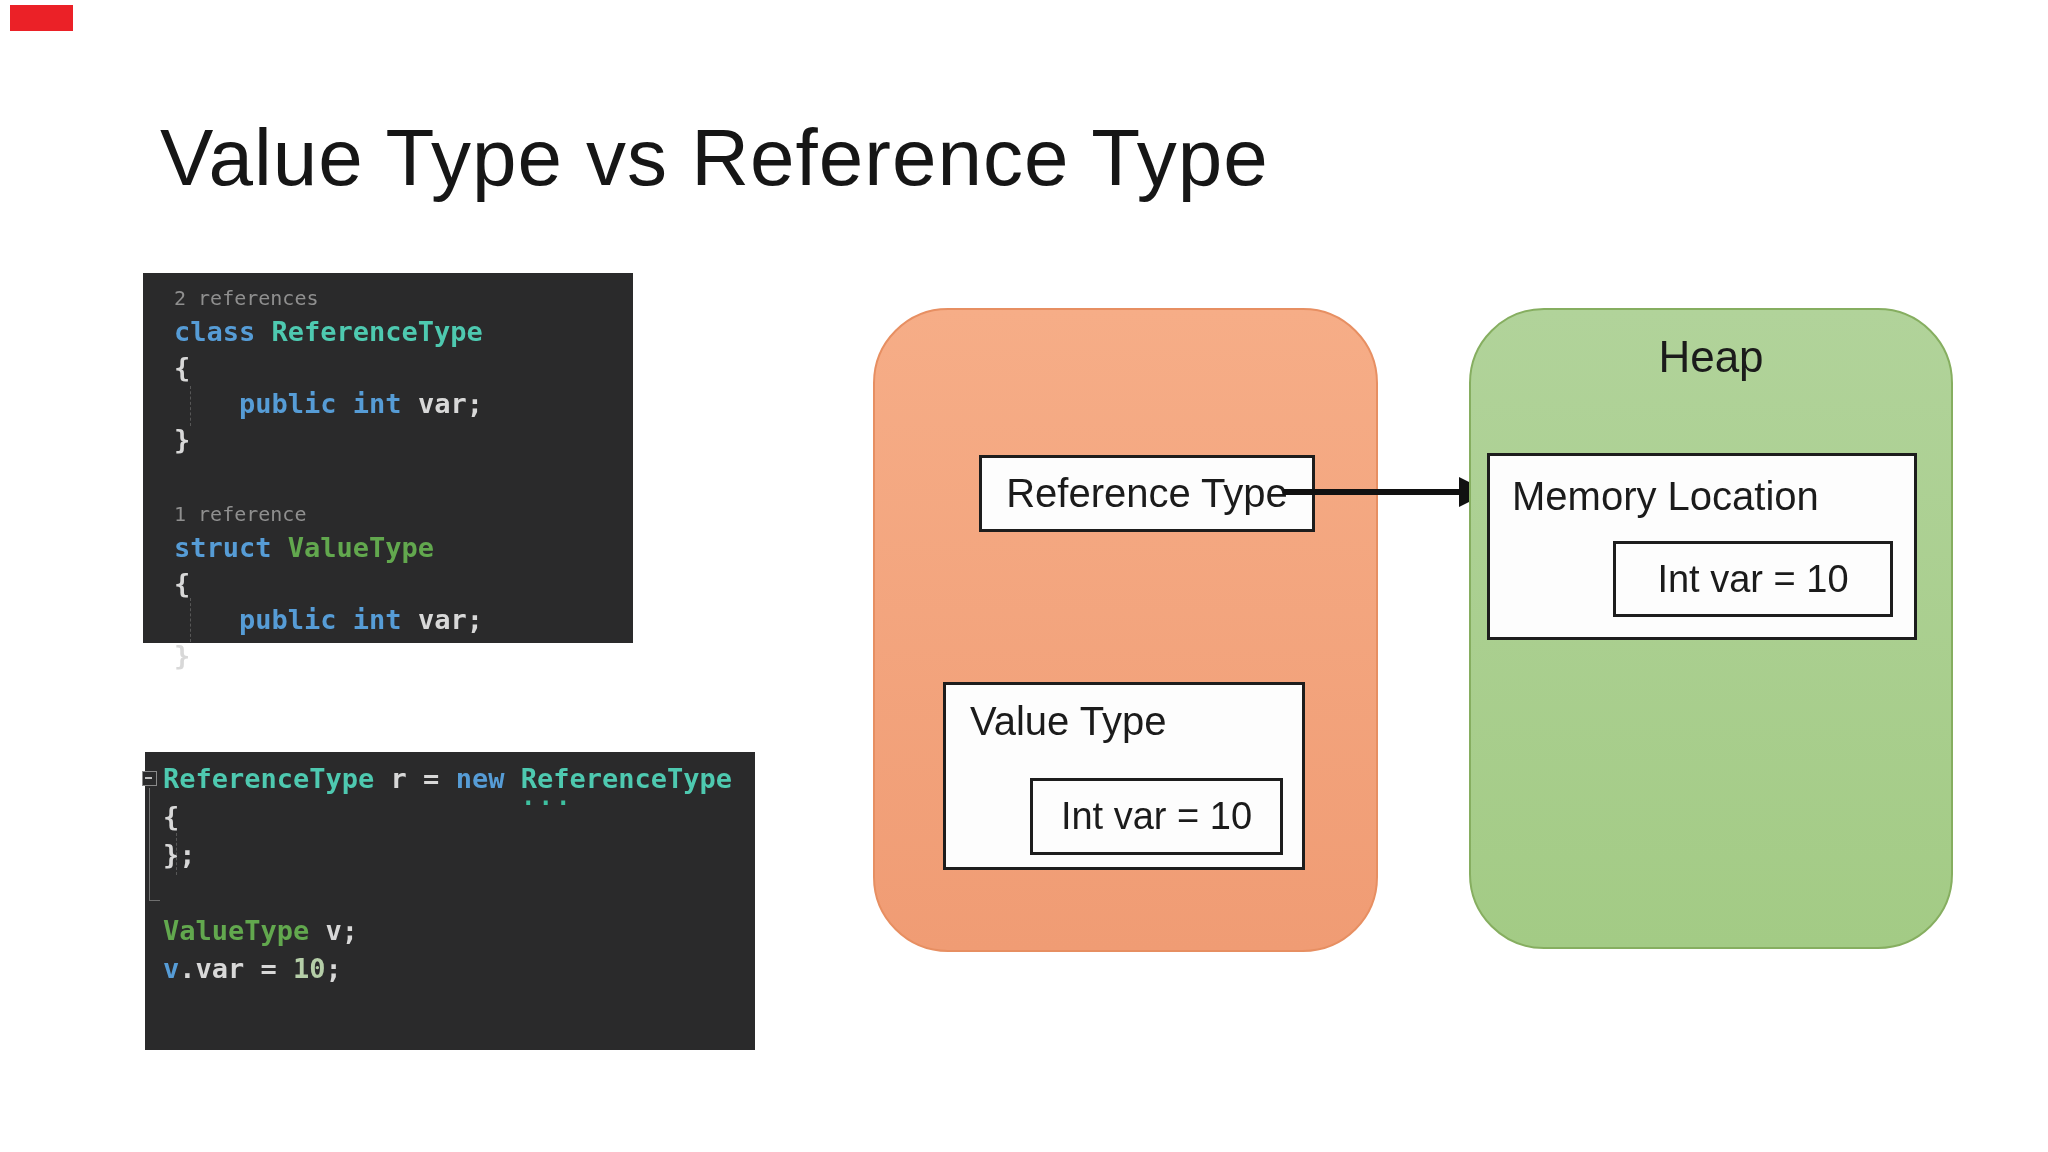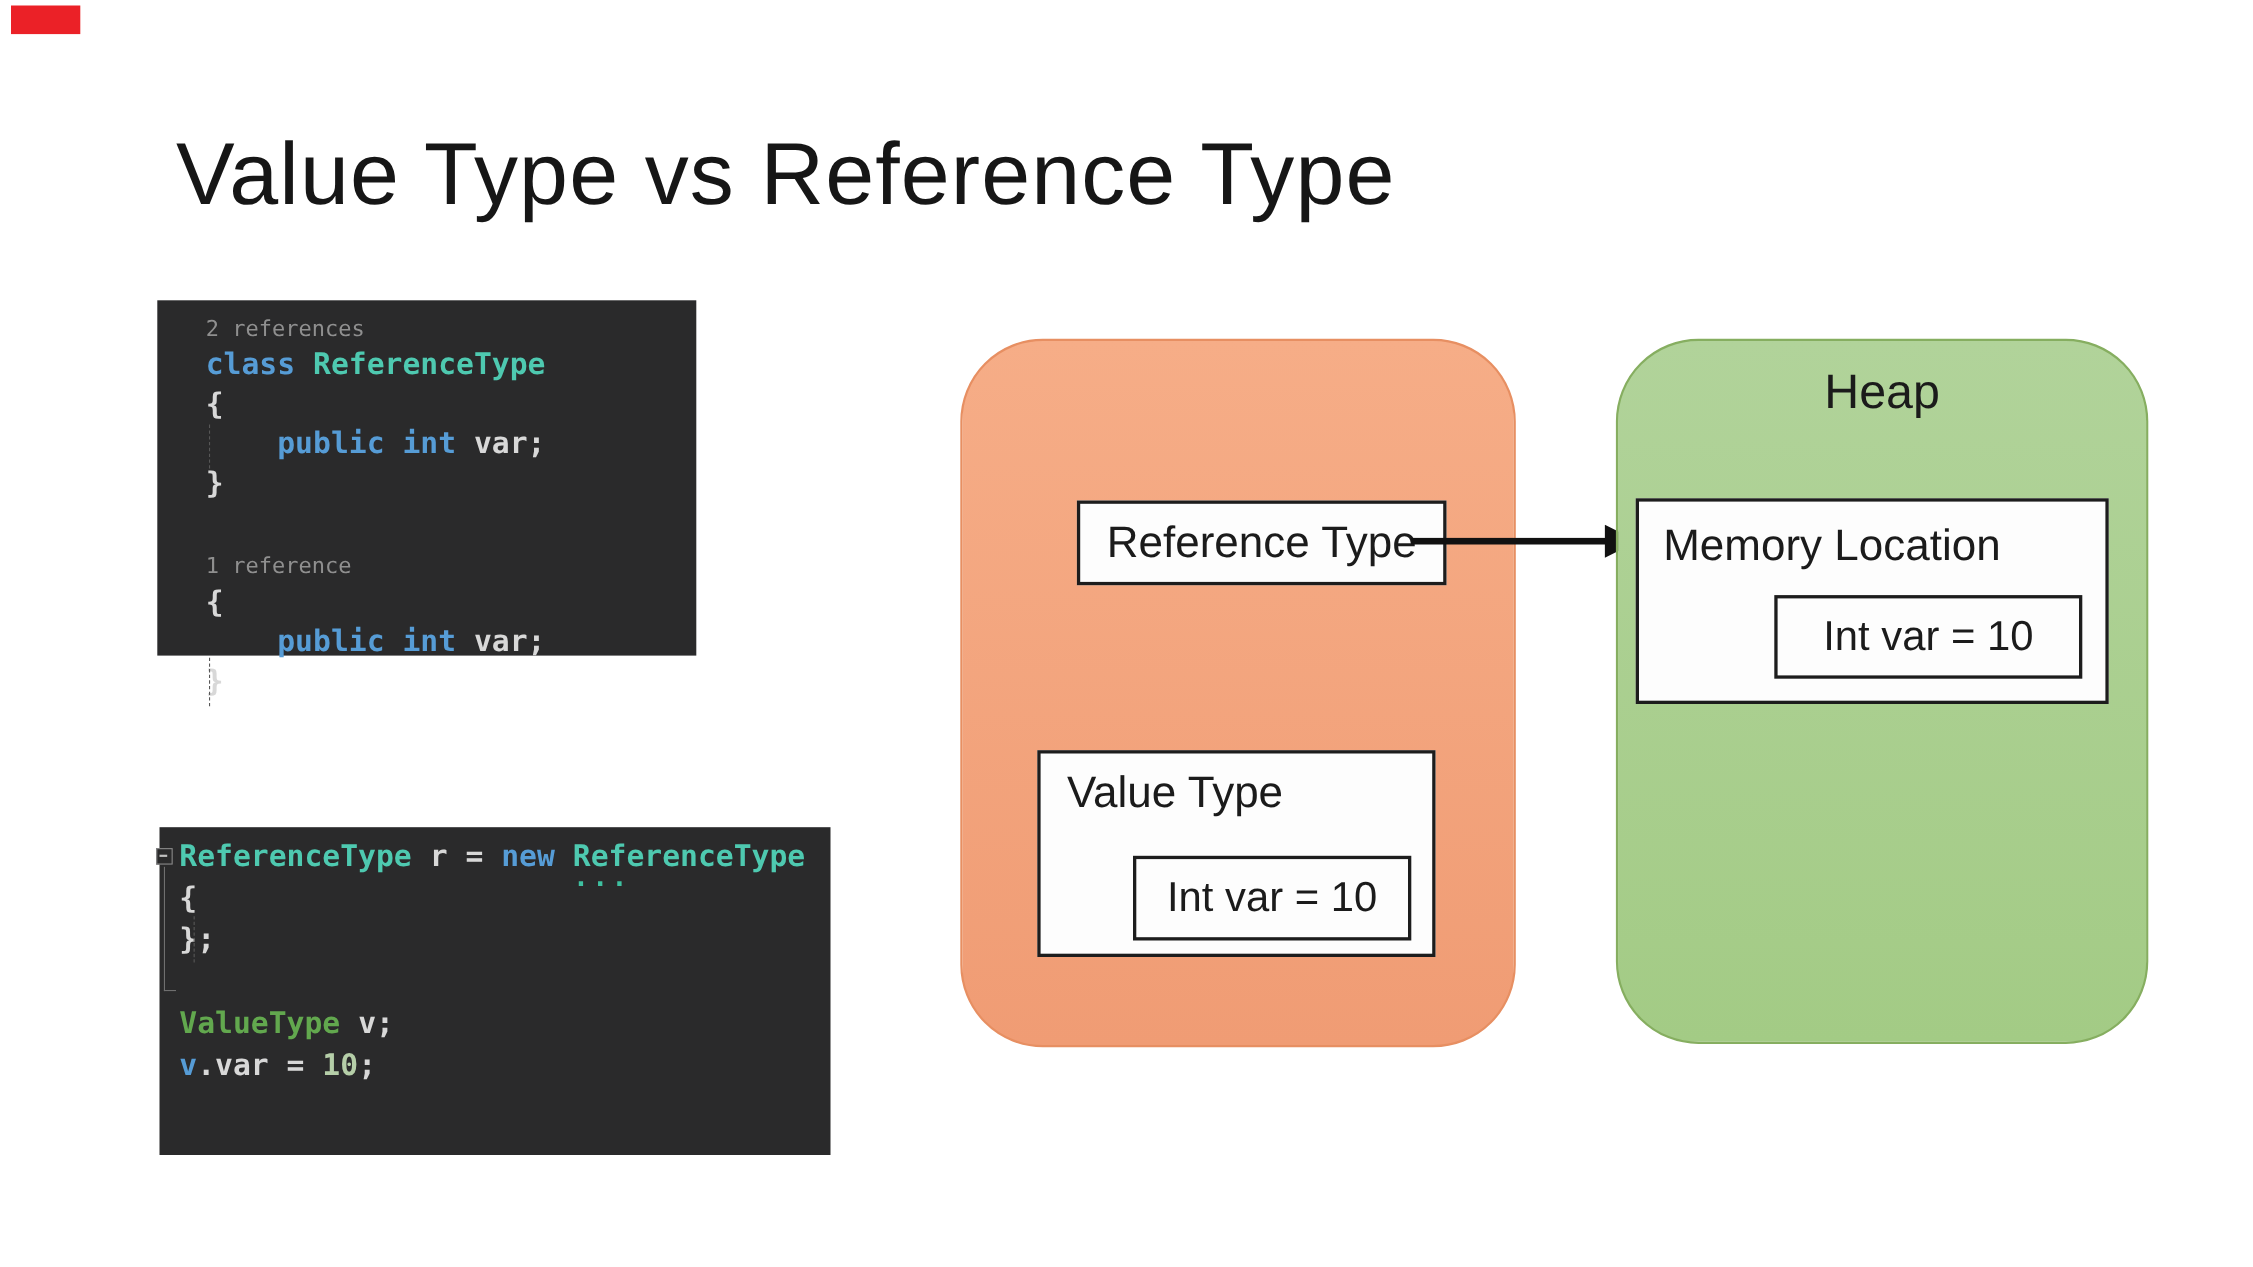--- a/index.html
+++ b/index.html
@@ -9,21 +9,21 @@
   
   .red-mark{position:absolute;left:10px;top:5px;width:63px;height:26px;}
 
   
   .title{position:absolute;left:160px;top:112px;font-size:80px;line-height:1.15;
          letter-spacing:1px;color:#161616;white-space:nowrap;font-weight:400;}
 
   
   .code{position:absolute;background:#2A2A2B;font-family:"DejaVu Sans Mono","Liberation Mono",monospace;
         font-size:27px;font-weight:bold;color:#D8D8D8;}
-  #code1{left:143px;top:273px;width:490px;height:323px;padding:11px 0 0 44px;box-sizing:border-box;}
+  #code1{left:143px;top:273px;width:490px;height:370px;padding:11px 0 0 31px;box-sizing:border-box;}
   #code2{left:145px;top:752px;width:610px;height:298px;padding:8px 0 0 18px;box-sizing:border-box;}
   .cl{height:36px;line-height:36px;white-space:pre;}
   #code2 .cl{height:38px;line-height:38px;}
   #code1 .cl.blank{height:42px;}
   .lens{height:30px;line-height:28px;font-size:20px;font-weight:normal;color:#8F8F8F;white-space:pre;}
   .tk-kw{color:#569CD6}.tk-cls{color:#4EC9B0}.tk-str{color:#62A84E}
   .tk-num{color:#B5CEA8}.tk-var{color:#569CD6}.tk-txt{color:#D8D8D8}
 
   
   .guide{position:absolute;width:0;border-left:1.5px dashed #575757;}
@@ -71,20 +71,21 @@
   <div class="title">Value Type vs Reference Type</div>
 
   <div class="code" id="code1">
       <div class="lens">2 references</div>
       <div class="cl"><span class="tk-kw">class</span><span class="tk-txt"> </span><span class="tk-cls">ReferenceType</span></div>
       <div class="cl"><span class="tk-txt">{</span></div>
       <div class="cl"><span class="tk-txt">    </span><span class="tk-kw">public</span><span class="tk-txt"> </span><span class="tk-kw">int</span><span class="tk-txt"> </span><span class="tk-txt">var;</span></div>
       <div class="cl"><span class="tk-txt">}</span></div>
       <div class="cl blank"></div>
       <div class="lens">1 reference</div>
+      <div class="cl"><span class="tk-kw">struct</span><span class="tk-txt"> </span><span class="tk-str">ValueType</span></div>
       <div class="cl"><span class="tk-txt">{</span></div>
       <div class="cl"><span class="tk-txt">    </span><span class="tk-kw">public</span><span class="tk-txt"> </span><span class="tk-kw">int</span><span class="tk-txt"> </span><span class="tk-txt">var;</span></div>
       <div class="cl"><span class="tk-txt">}</span></div>
     </div>
   <div class="guide" id="guide1a"></div>
   <div class="guide" id="guide1b"></div>
 
   <div class="code" id="code2">
       <div class="cl"><span class="tk-cls">ReferenceType</span><span class="tk-txt"> </span><span class="tk-txt">r</span><span class="tk-txt"> = </span><span class="tk-kw">new</span><span class="tk-txt"> </span><span class="tk-cls">ReferenceType</span></div>
       <div class="cl"><span class="tk-txt">{</span></div>

